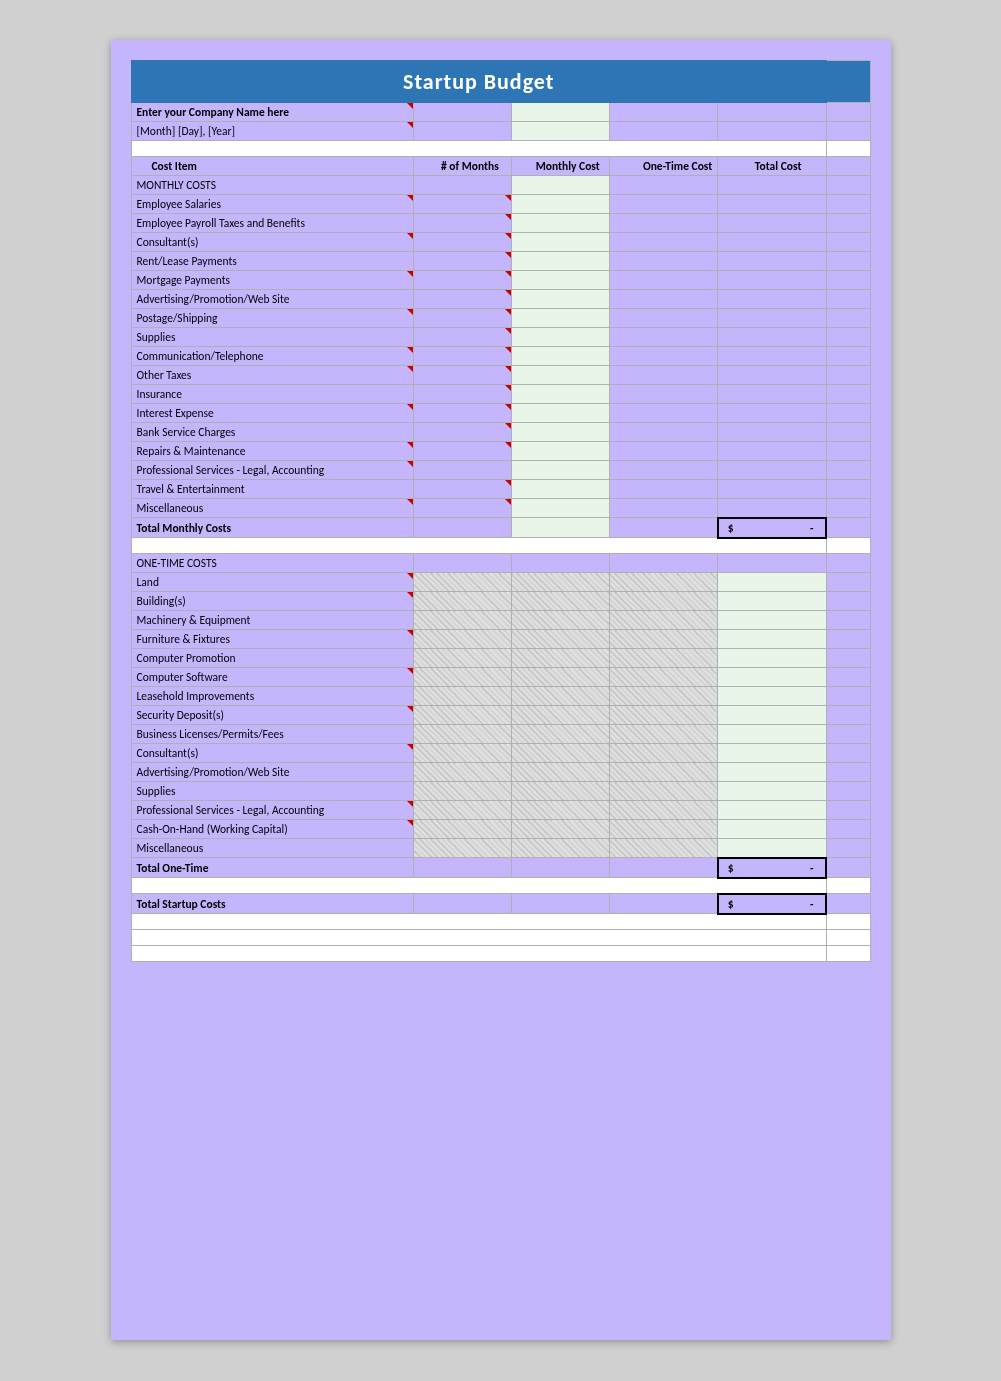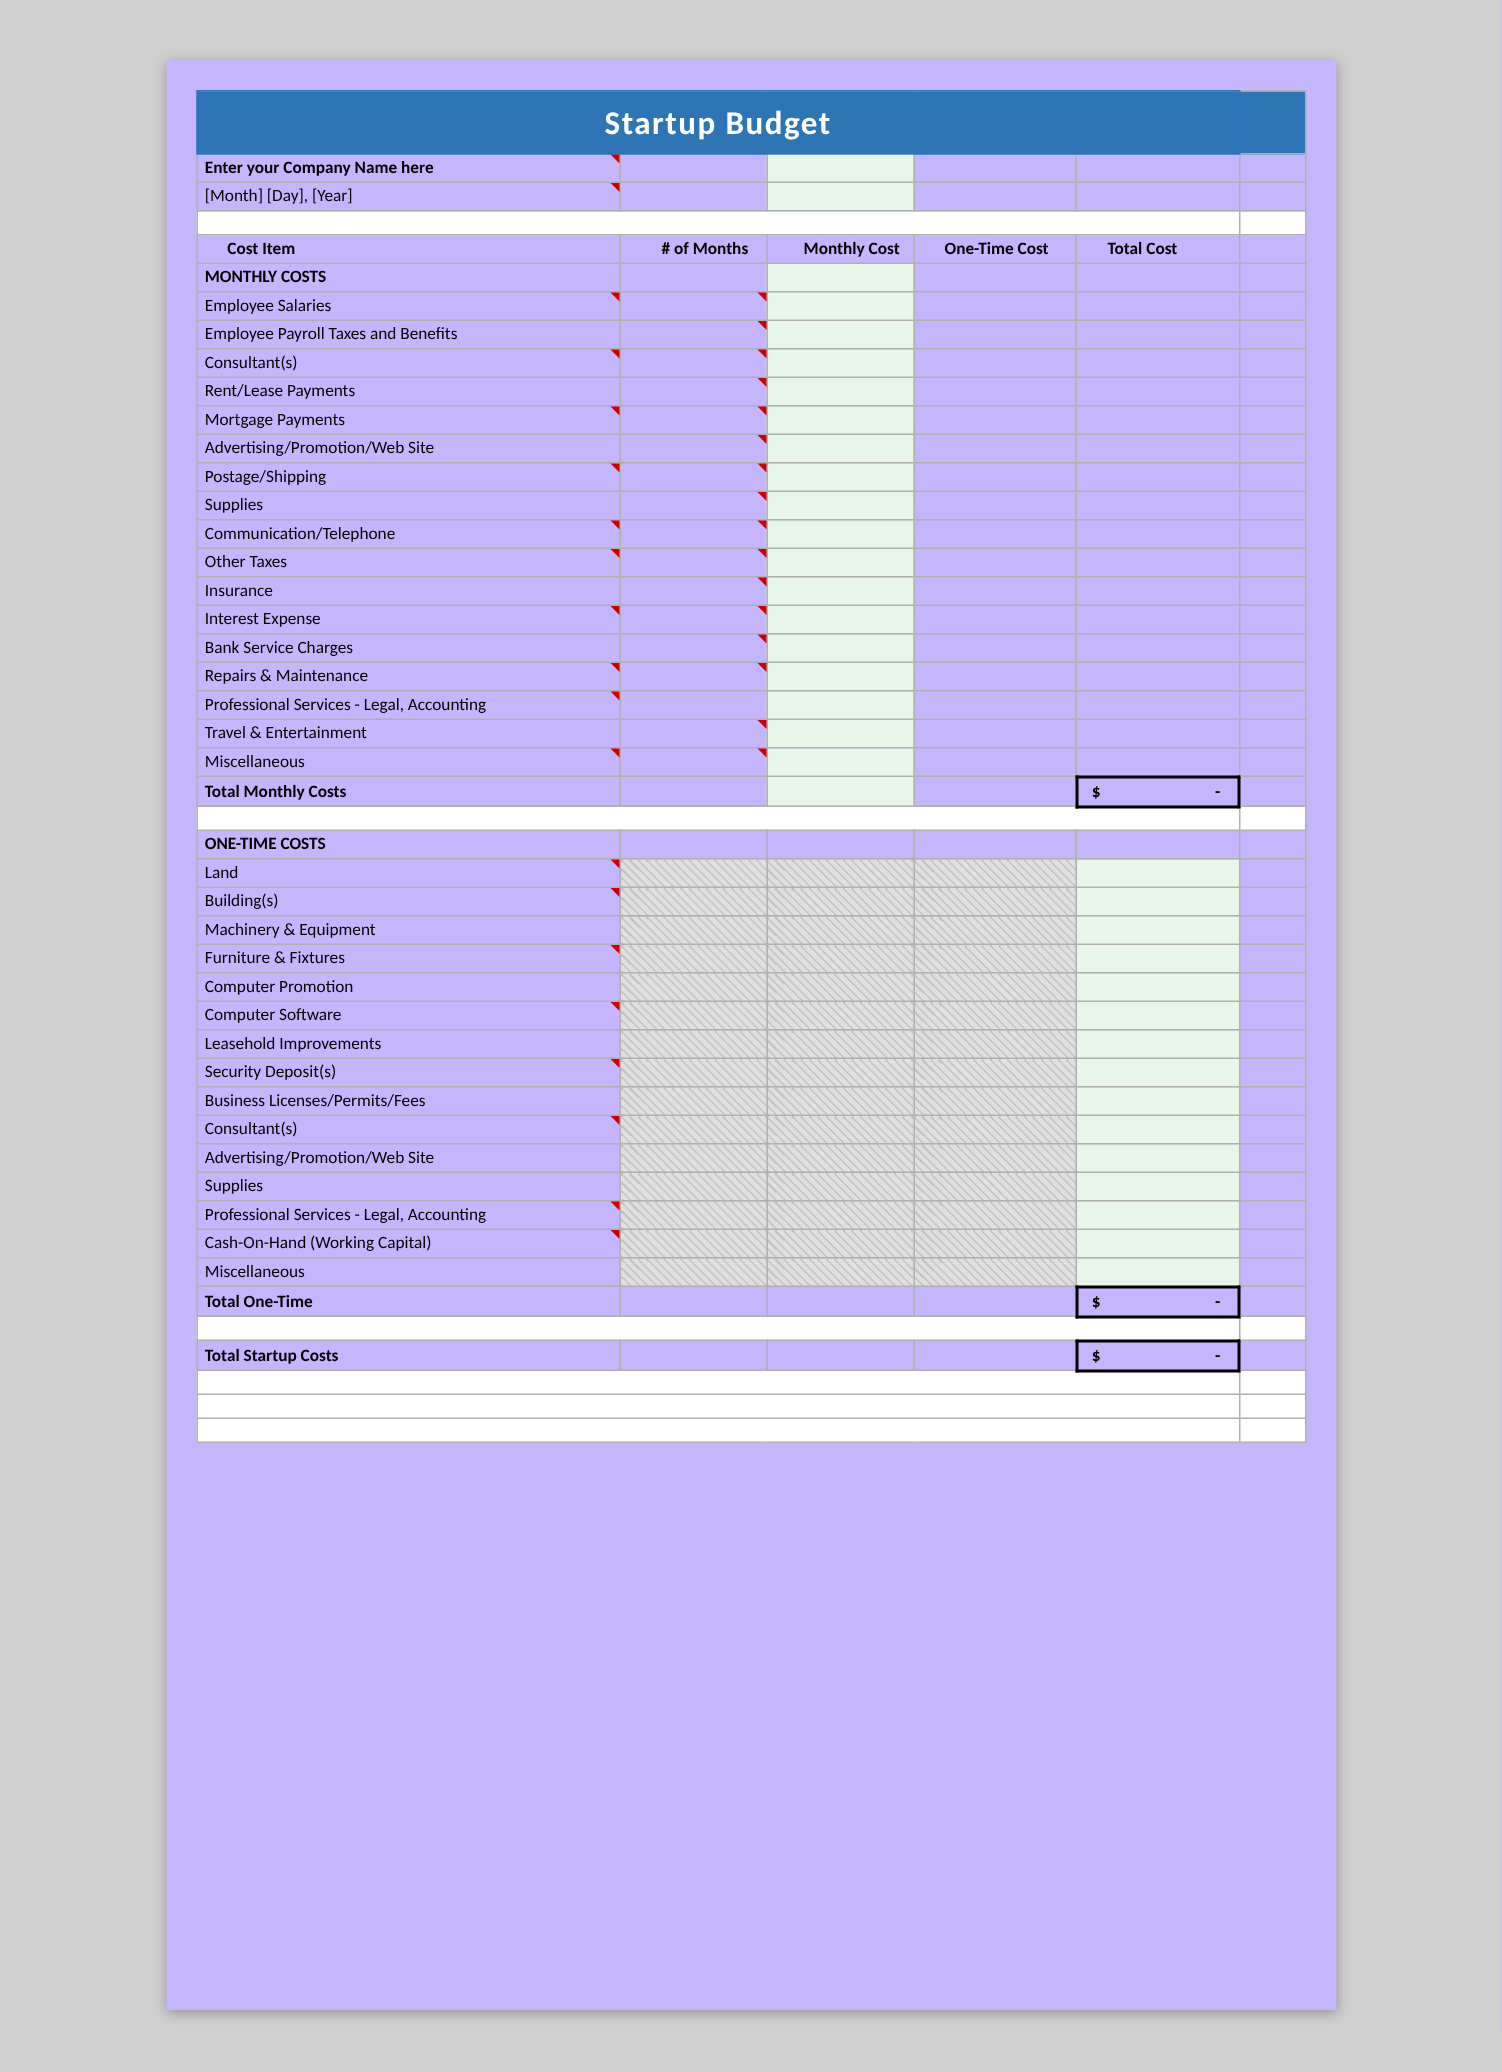--- a/index.html
+++ b/index.html
@@ -43,21 +43,21 @@
       border: 1px solid #b0b0b0;
       font-weight: bold;
     }
     .col-header td {
       font-weight: bold;
       border-top: 1px solid #b0b0b0;
       border-bottom: 1px solid #b0b0b0;
       padding-left: 20px;
     }
     .section-header td {
-      font-weight: bold;
+      font-weight: normal;
     }
     .total-row td {
       font-weight: bold;
     }
     .total-value {
       border: 2px solid #000 !important;
     }
     .monthly-input {
       background: #e8f5e9 !important;
     }
@@ -154,22 +154,22 @@
 
     <tr class="empty-row">
       <td colspan="5"></td>
       <td class="extra-cell"></td>
     </tr>
 
     <tr class="col-header">
       <td class="label-cell">Cost Item</td>
       <td class="num-cell" style="text-align:center;"># of Months</td>
       <td class="cost-cell" style="text-align:center;">Monthly Cost</td>
-      <td class="onetime-cell" style="text-align:left;">One-Time Cost</td>
-      <td class="total-cell" style="text-align:left;">Total Cost</td>
+      <td class="onetime-cell" style="text-align:right;">One-Time Cost</td>
+      <td class="total-cell" style="text-align:center;">Total Cost</td>
       <td class="extra-cell"></td>
     </tr>
 
     <tr class="section-header">
       <td class="label-cell">MONTHLY COSTS</td>
       <td class="num-cell"></td>
       <td class="cost-cell monthly-input"></td>
       <td class="onetime-cell"></td>
       <td class="total-cell"></td>
       <td class="extra-cell"></td>

